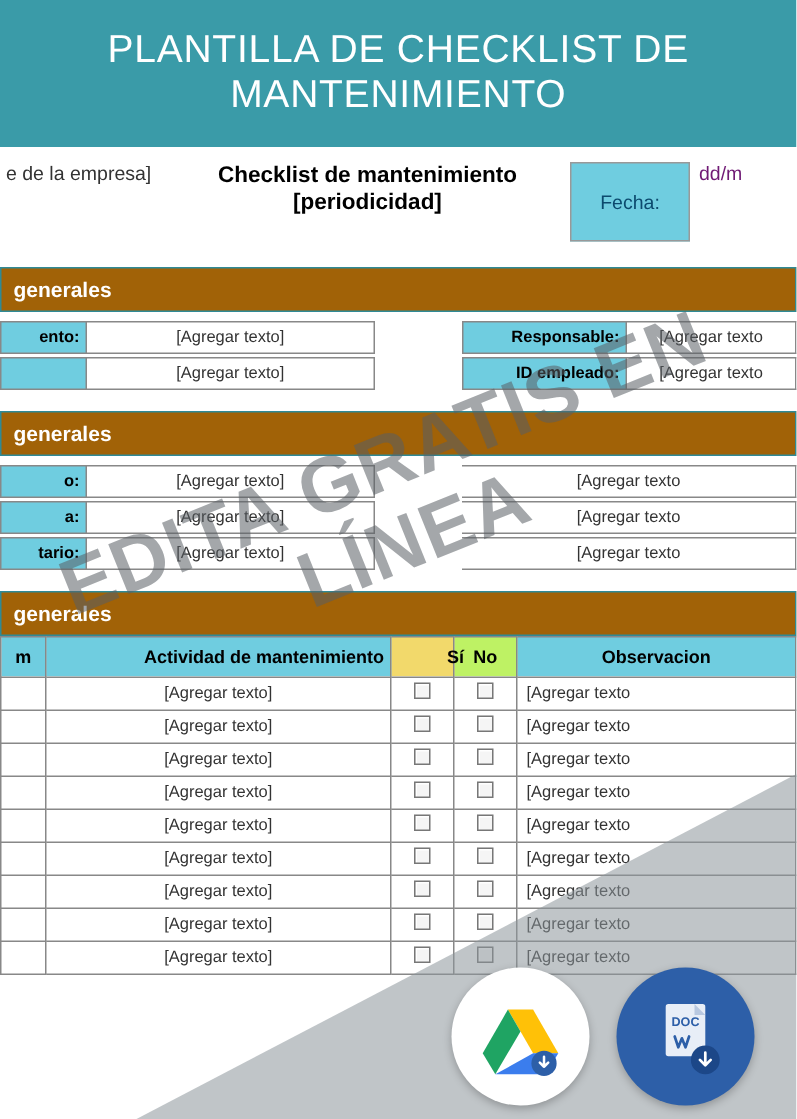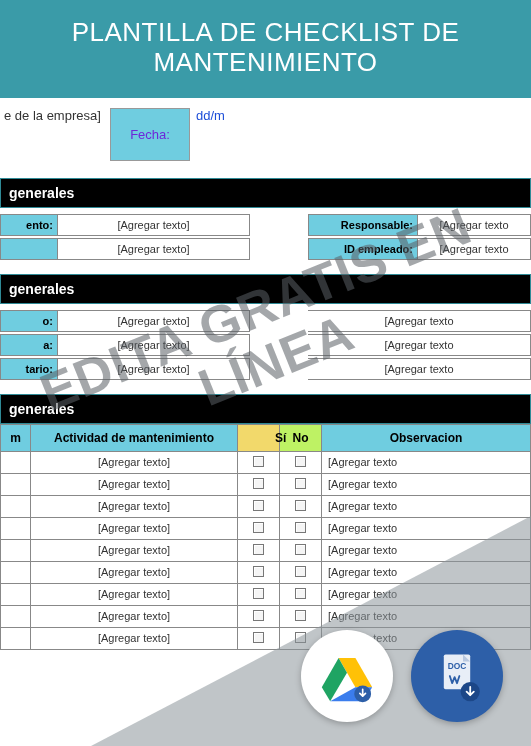--- a/index.html
+++ b/index.html
@@ -46,31 +46,31 @@
     line-height: 1.2;
     color: #000;
   }
   .title-fecha {
     width: 80px;
     background: #6fcde0;
     text-align: center;
     font-size: 13px;
     padding: 18px 4px;
     border: 1px solid #999;
-    color: #6d28d9;
+    color: #0c4a6e;
   }
   .title-date {
-    width: 52px;
+    width: 71px;
     text-align: left;
     padding-left: 6px;
     font-size: 13px;
-    color: #1d4ed8;
+    color: #701a75;
   }
   .section-bar {
-    background: #000000;
+    background: #a16207;
     color: #fff;
     font-weight: bold;
     font-size: 14px;
     padding: 6px 8px;
     margin-top: 14px;
     border: 1px solid #2f8a96;
   }
   .fields-grid {
     display: flex;
     margin-top: 6px;
@@ -121,21 +121,21 @@
     background: #6fcde0;
     border: 1px solid #888;
     font-size: 12px;
     font-weight: bold;
     padding: 6px 4px;
     color: #000;
   }
   .checklist-table th.col-si { background: #f2d96b; width: 42px; padding-left: 37px; }
   .checklist-table th.col-no { background: #bef264; width: 42px; }
   .checklist-table th.col-item { width: 30px; }
-  .checklist-table th.col-act { width: 207px; }
+  .checklist-table th.col-act { width: 230px; text-align: right; }
   .checklist-table td {
     border: 1px solid #888;
     font-size: 11px;
     padding: 3px 4px;
     text-align: center;
     color: #333;
     background: #fff;
     height: 22px;
   }
   .checklist-table td.act { text-align: center; }
@@ -170,21 +170,21 @@
     bottom: 0;
     width: 0;
     height: 0;
     border-left: 440px solid transparent;
     border-bottom: 230px solid rgba(140,150,155,0.55);
     z-index: 6;
     pointer-events: none;
   }
   .icons-row {
     position: absolute;
-    bottom: 24px;
+    bottom: 9px;
     right: 28px;
     display: flex;
     gap: 18px;
     z-index: 10;
   }
   .circ-icon {
     width: 92px;
     height: 92px;
     border-radius: 50%;
     background: #fff;
@@ -197,20 +197,24 @@
 </style>
 </head>
 <body>
 
 <div class="header-banner">PLANTILLA DE CHECKLIST DE MANTENIMIENTO</div>
 
 <div class="doc-area">
 
   <div class="title-row">
     <div class="title-left">e de la empresa]</div>
+    <div class="title-center">
+      <div>Checklist de mantenimiento</div>
+      <div>[periodicidad]</div>
+    </div>
     <div class="title-fecha">Fecha:</div>
     <div class="title-date">dd/m</div>
   </div>
 
   <div class="section-bar">generales</div>
   <div class="fields-grid">
     <div class="fields-col left">
       <div class="field-row">
         <div class="field-label">ento:</div>
         <div class="field-value">[Agregar texto]</div>

